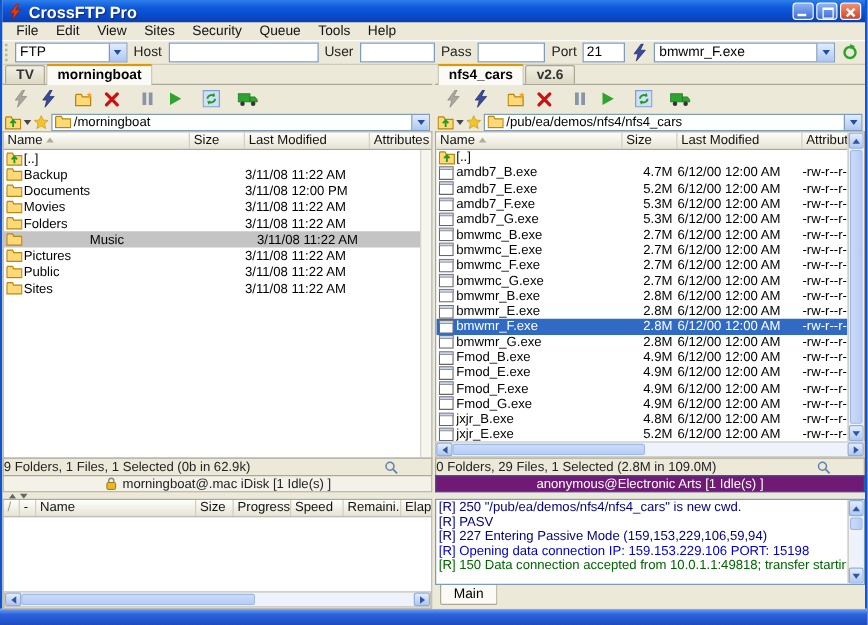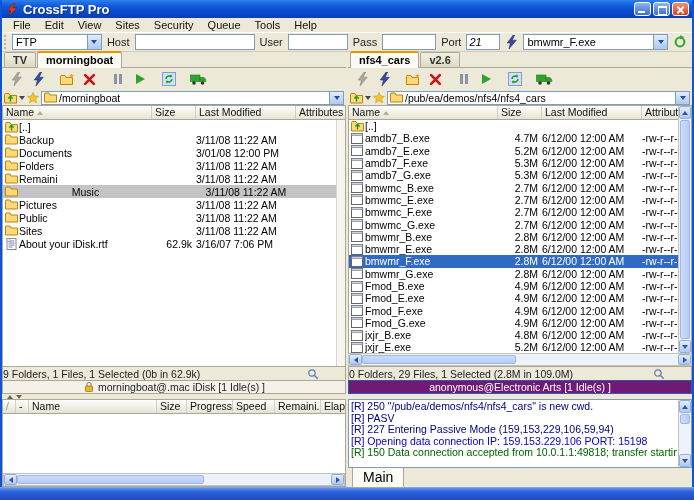--- a/index.html
+++ b/index.html
@@ -107,21 +107,21 @@
   .qh{flex:none;border-right:1px solid #D4D0C0;padding:0 3px;line-height:13px;white-space:nowrap;overflow:hidden;color:#111;}
   .qbody{flex:1;background:#fff;}
   .log{width:344px;flex:none;display:flex;flex-direction:column;background:#ECE9D8;}
   .logbox{height:69px;flex:none;border:1px solid #7F9DB9;background:#fff;position:relative;overflow:hidden;}
   .loglines{position:absolute;left:2px;top:1px;right:14px;bottom:0;overflow:hidden;}
   .logline{font-size:10.5px;line-height:11.5px;white-space:nowrap;}
   .logvscroll{position:absolute;right:0;top:0;bottom:0;width:13px;background:#EDF2FB;border-left:1px solid #C6C3B8;display:flex;flex-direction:column;}
   .logvscroll .vthumb{flex:none;height:10px;}
   .logvscroll .spacer{flex:1;}
   .logtabs{height:19px;display:flex;align-items:flex-start;padding-left:4px;}
-  .logtab{font-size:14px;padding:1px 10px 2px;border:1px solid #ACA899;border-top:none;background:#FBFAF4;border-radius:0 0 2px 2px;}
+  .logtab{font-size:11px;padding:1px 10px 2px;border:1px solid #ACA899;border-top:none;background:#FBFAF4;border-radius:0 0 2px 2px;}
 
   
   .taskbar{height:13px;background:linear-gradient(180deg,#5E95F2 0%,#2B62DC 30%,#1D4CC0 100%);border-top:1px solid #7AA4F5;}
 
   .ic{display:inline-flex;align-items:center;justify-content:center;}
   .ic svg{display:block;}
 </style>
 </head>
 <body>
 
@@ -159,21 +159,21 @@
         <span class="cval">FTP</span>
         <span class="drop"></span>
       </span>
       <span class="lbl">Host</span>
       <input class="txt" style="flex: 1 1 0%; min-width: 120px;" value="">
       <span class="lbl">User</span>
       <input class="txt" style="width: 60px;" value="">
       <span class="lbl">Pass</span>
       <input class="txt" style="width: 54px;" value="">
       <span class="lbl">Port</span>
-      <input class="txt" style="width: 34px; font-style: italic;" value="21">
+      <input class="txt" style="width: 34px;" value="21">
       <span class="mini-btn ic">
           <svg width="13" height="14" viewBox="0 0 12 13">
             <path d="M7.5 0 L2 7.5 H5 L3.6 13 L10.5 4.8 H6.6 L9 0 Z" fill="#3A4A9C" stroke="#1c2a66" stroke-width="0.5"></path>
           </svg>
         </span>
       <span class="combo" style="width:148px;">
         <span class="cval">bmwmr_F.exe</span>
         <span class="drop"></span>
       </span>
       <span class="mini-btn ic">
@@ -313,41 +313,41 @@
                 <span class="c-attr"></span>
               </div>
               <div class="frow">
                 <span class="c-icon ic">
                   <svg width="13" height="11" viewBox="0 0 13 11">
                     <path d="M0.5 2 L0.5 10 L12.5 10 L12.5 3 L6 3 L5 1 L1 1 Z" fill="#FFD878" stroke="#B8860B"></path>
                   </svg>
                 </span>
                 <span class="c-name">Documents</span>
                 <span class="c-size"></span>
-                <span class="c-mod">3/01/08 12:00 PM</span>
+                <span class="c-mod">3/11/08 12:00 PM</span>
                 <span class="c-attr"></span>
               </div>
               <div class="frow">
                 <span class="c-icon ic">
                   <svg width="13" height="11" viewBox="0 0 13 11">
                     <path d="M0.5 2 L0.5 10 L12.5 10 L12.5 3 L6 3 L5 1 L1 1 Z" fill="#FFD878" stroke="#B8860B"></path>
                   </svg>
                 </span>
-                <span class="c-name">Folders</span>
+                <span class="c-name">Movies</span>
                 <span class="c-size"></span>
                 <span class="c-mod">3/11/08 11:22 AM</span>
                 <span class="c-attr"></span>
               </div>
               <div class="frow">
                 <span class="c-icon ic">
                   <svg width="13" height="11" viewBox="0 0 13 11">
                     <path d="M0.5 2 L0.5 10 L12.5 10 L12.5 3 L6 3 L5 1 L1 1 Z" fill="#FFD878" stroke="#B8860B"></path>
                   </svg>
                 </span>
-                <span class="c-name">Remaini</span>
+                <span class="c-name">Folders</span>
                 <span class="c-size"></span>
                 <span class="c-mod">3/11/08 11:22 AM</span>
                 <span class="c-attr"></span>
               </div>
               <div class="frow sel-i">
                 <span class="c-icon ic">
                   <svg width="13" height="11" viewBox="0 0 13 11">
                     <path d="M0.5 2 L0.5 10 L12.5 10 L12.5 3 L6 3 L5 1 L1 1 Z" fill="#FFD878" stroke="#B8860B"></path>
                   </svg>
                 </span>
@@ -380,33 +380,20 @@
               </div>
               <div class="frow">
                 <span class="c-icon ic">
                   <svg width="13" height="11" viewBox="0 0 13 11">
                     <path d="M0.5 2 L0.5 10 L12.5 10 L12.5 3 L6 3 L5 1 L1 1 Z" fill="#FFD878" stroke="#B8860B"></path>
                   </svg>
                 </span>
                 <span class="c-name">Sites</span>
                 <span class="c-size"></span>
                 <span class="c-mod">3/11/08 11:22 AM</span>
-                <span class="c-attr"></span>
-              </div>
-              <div class="frow">
-                <span class="c-icon ic">
-                  <svg width="11" height="12" viewBox="0 0 11 12">
-                    <rect x="1" y="0.5" width="9" height="11" fill="#fff" stroke="#888"></rect>
-                    <path d="M2.5 3 h6 M2.5 5 h6 M2.5 7 h6 M2.5 9 h4" stroke="#5566aa" stroke-width="0.8"></path>
-                    <rect x="1" y="0.5" width="3" height="3" fill="#e8e0f8" stroke="#888" stroke-width="0.5"></rect>
-                  </svg>
-                </span>
-                <span class="c-name">About your iDisk.rtf</span>
-                <span class="c-size">62.9k</span>
-                <span class="c-mod">3/16/07 7:06 PM</span>
                 <span class="c-attr"></span>
               </div>
             </div>
           <div class="vtrack-empty"></div>
         </div>
         <div class="statusbar">
           <span>9 Folders, 1 Files, 1 Selected (0b in 62.9k)</span>
           <span class="mag ic">
               <svg width="12" height="12" viewBox="0 0 12 12">
                 <circle cx="5" cy="5" r="3.2" fill="none" stroke="#6080b0" stroke-width="1.2"></circle>

